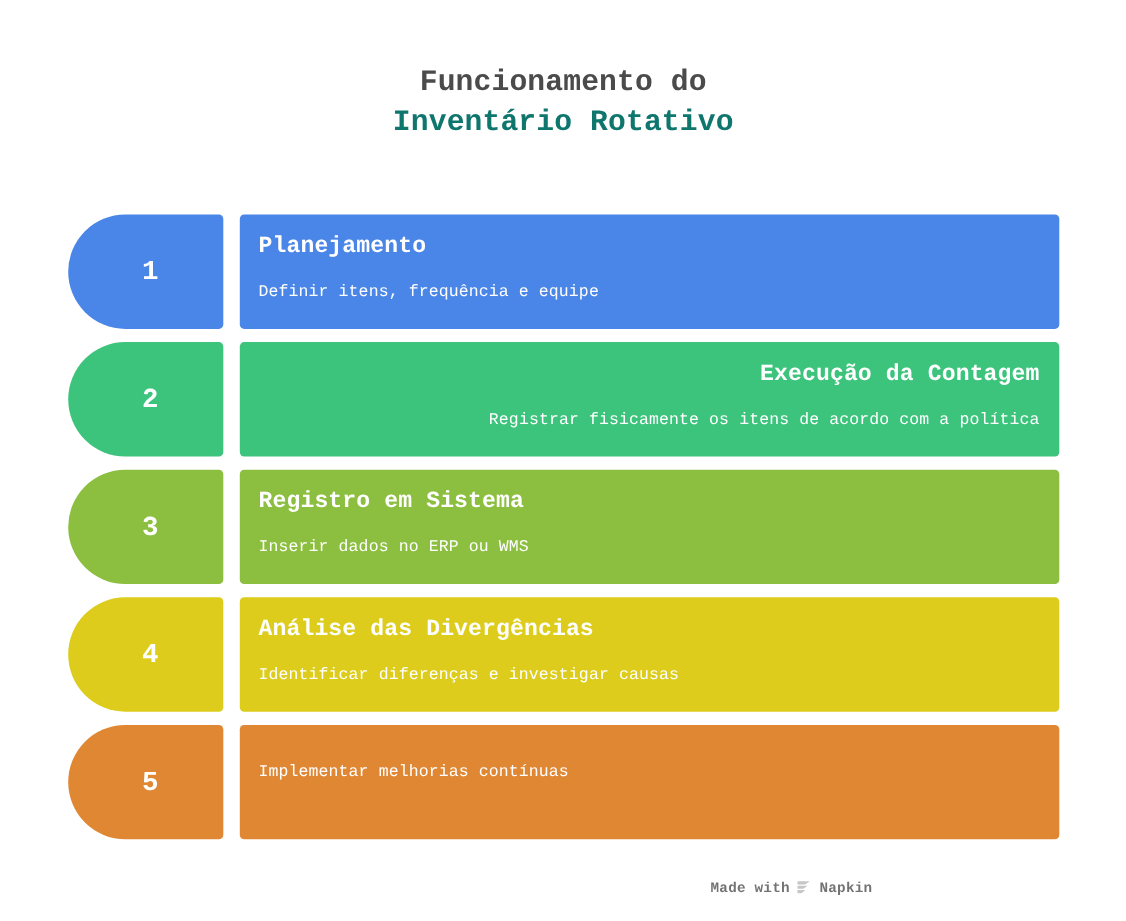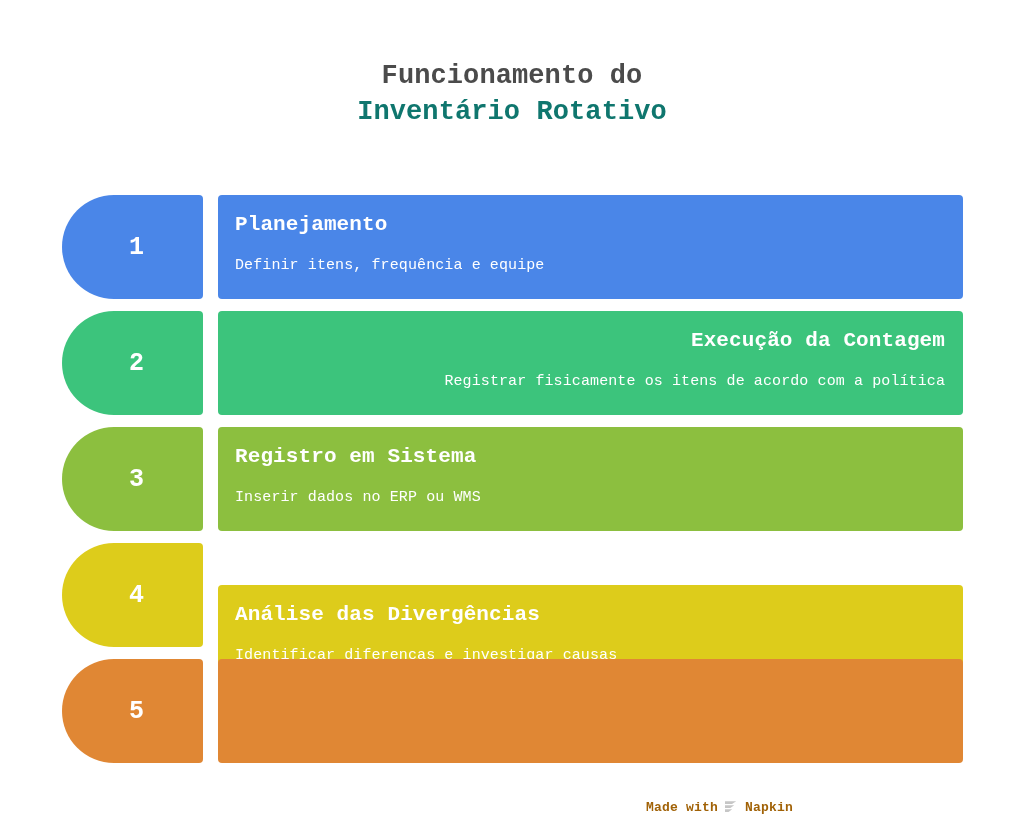--- a/index.html
+++ b/index.html
@@ -157,37 +157,38 @@
       <div class="step-body" style="background-color: rgb(140, 191, 63);">
         <span class="step-heading">Registro em Sistema</span>
         <span class="step-desc">Inserir dados no ERP ou WMS</span>
       </div>
     </div>
 
     <div class="step-row">
       <div class="step-badge" style="background-color: rgb(221, 204, 27);">
         <span class="step-number">4</span>
       </div>
-      <div class="step-body" style="background-color: rgb(221, 204, 27); margin-top: 42px;">
+      <div class="step-body" style="background-color: rgb(221, 204, 27);">
         <span class="step-heading">Análise das Divergências</span>
         <span class="step-desc">Identificar diferenças e investigar causas</span>
       </div>
     </div>
 
     <div class="step-row">
       <div class="step-badge" style="background-color: rgb(224, 135, 52);">
         <span class="step-number">5</span>
       </div>
       <div class="step-body" style="background-color: rgb(224, 135, 52);">
+        <span class="step-desc">Implementar melhorias contínuas</span>
       </div>
     </div>
 
   </div>
 
-  <div class="watermark" style="color: #a16207;">
+  <div class="watermark" style="color: #737373;">
     <span>Made with</span>
     <span class="watermark-logo">
       <svg width="17" height="16" viewBox="0 0 17 16" aria-hidden="true">
         <g fill="#c6c6c6">
           <path d="M2.0 2.2 L13.2 2.2 L9.0 5.0 L2.0 5.0 Z"></path>
           <path d="M2.0 6.2 L11.2 6.2 L7.4 9.0 L2.0 9.0 Z"></path>
           <path d="M2.0 10.2 L9.2 10.2 L5.6 13.0 L2.0 13.0 Z"></path>
         </g>
       </svg>
     </span>

